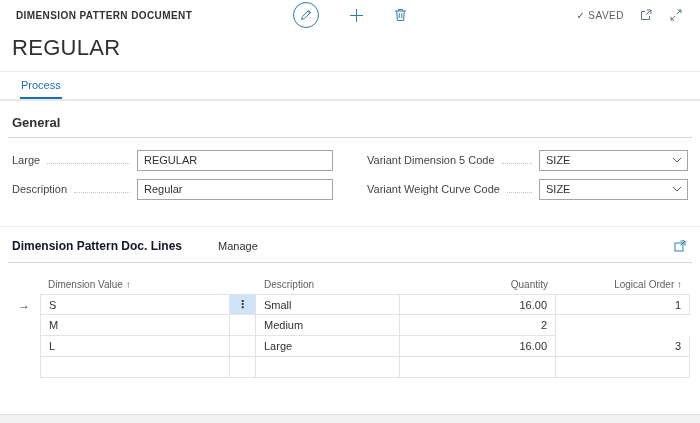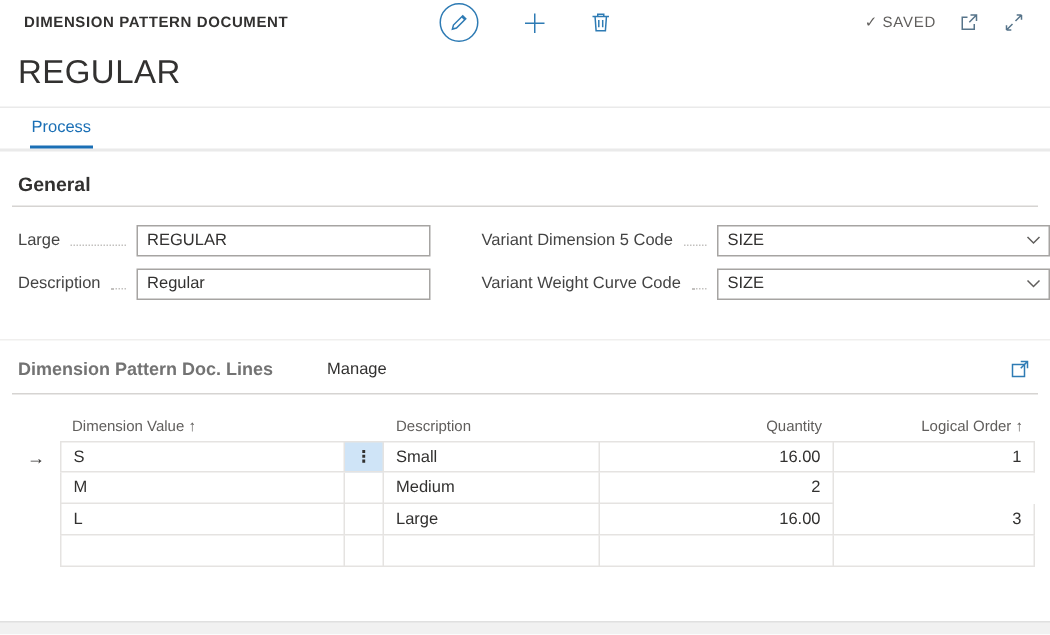--- a/index.html
+++ b/index.html
@@ -33,30 +33,30 @@
   .pin-btn{margin-left:auto;}
 
   
   .general{margin:13px 8px 0;}
   .section-title{font-size:13px;font-weight:700;margin:0 0 11px;padding:1px 4px 7px;border-bottom:1px solid #d6d4d2;color:#323130;}
   .fields-grid{display:grid;grid-template-columns:1fr 1fr;column-gap:34px;row-gap:7px;padding:0 4px;}
   .field{display:flex;align-items:center;height:22px;}
   .field-label{color:#444;white-space:nowrap;}
   .leader{flex:1;min-width:10px;border-bottom:1px dotted #c3c1bf;margin:0 7px;transform:translateY(3px);}
   .control{position:relative;flex-shrink:0;width:196px;}
-  .control.narrow{width:222px;}
+  .control.narrow{width:149px;}
   .control input{width:100%;height:21px;box-sizing:border-box;border:1px solid #a6a4a2;padding:0 6px;font-size:11px;
                  font-family:"Liberation Sans","DejaVu Sans",sans-serif;color:#323130;background:#fff;}
   .control.select input{padding-right:20px;}
   .chevron{position:absolute;right:6px;top:50%;transform:translateY(-50%);display:flex;pointer-events:none;}
 
   
   .lines{margin-top:26px;border-top:1px solid #f0efee;}
   .part-header{display:flex;align-items:center;gap:36px;margin:0 8px;padding:11px 4px 8px;border-bottom:1px solid #d6d4d2;}
-  .part-title{font-size:12px;font-weight:700;color:#737373;}
+  .part-title{font-size:12px;font-weight:700;color:#0f172a;}
   .manage{font-size:11px;color:#323130;background:none;border:none;cursor:pointer;padding:0;}
   .share-btn{margin-left:auto;}
 
   
   .table{margin:11px 8px 0;}
   .thead,.trow{display:grid;grid-template-columns:32px 190px 26px 144px 156px 134px;}
   .thead{height:20px;align-items:center;color:#605e5c;font-size:10px;}
   .th{padding:0 8px;white-space:nowrap;overflow:hidden;cursor:pointer;}
   .th.right{text-align:right;}
   .trow{height:21px;}

